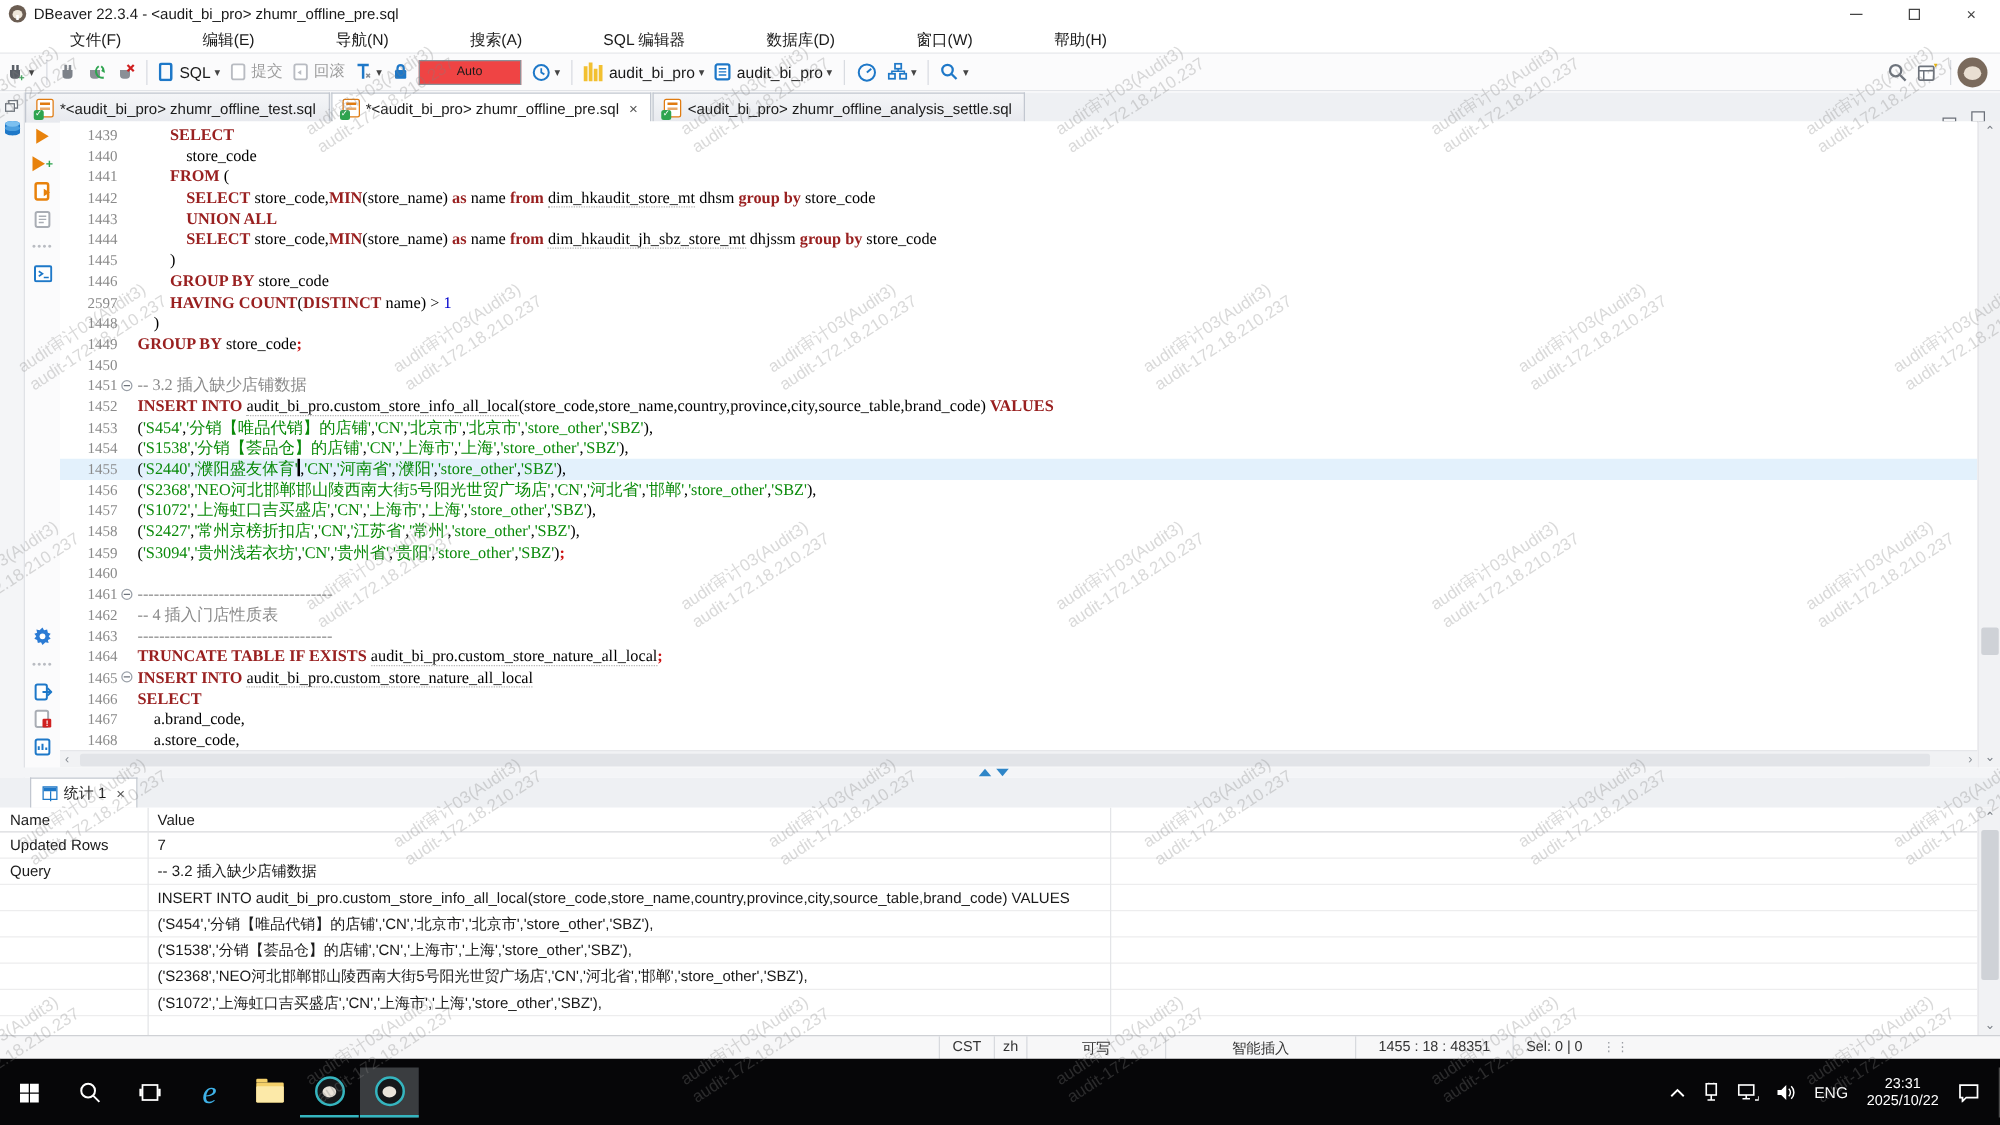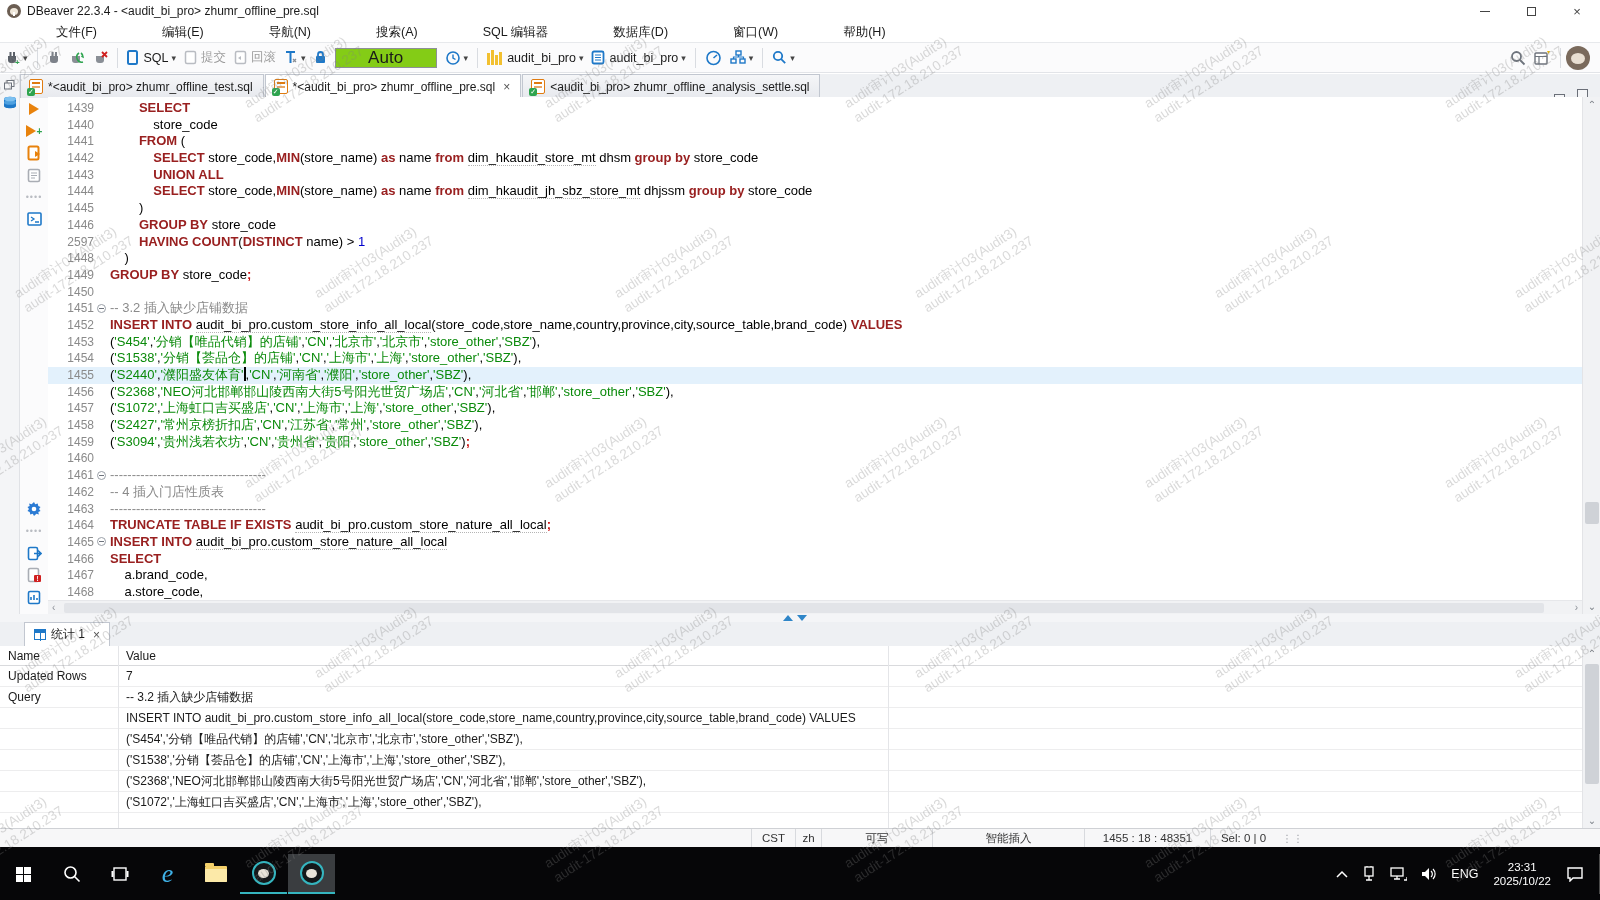--- a/index.html
+++ b/index.html
@@ -28,22 +28,22 @@
 
   
   #toolbar { position:absolute; left:0; top:42px; width:1600px; height:31px; background:#fbfbfc;
     border-top:1px solid #e7e9ec; border-bottom:1px solid #e2e4e8; display:flex; align-items:center;
     font-size:12.5px; }
   .tsep { width:1px; height:20px; background:#d9dce1; margin:0 5px; flex:none; }
   .tbtn { display:flex; align-items:center; padding:0 4px; height:26px; flex:none; }
   .tbtn .lbl { margin-left:4px; }
   .drop { font-size:9px; color:#444; margin-left:3px; }
   .grayed { color:#9d9d9d; }
-  .combo { width:102px; height:20px; border:1px solid #8d9097; background:#84cc16; text-align:center;
-    line-height:18px; font-size:17px; margin:0 4px; }
+  .combo { width:82px; height:20px; border:1px solid #8d9097; background:#ef4444; text-align:center;
+    line-height:18px; font-size:10px; margin:0 4px; }
   svg { display:block; }
   #toolbar-right { margin-left:auto; display:flex; align-items:center; padding-right:10px; }
   #beaver-toolbar { width:24px; height:24px; border-radius:50%; background:#7a6a5c; position:relative; }
   #beaver-toolbar:before { content:""; position:absolute; left:5px; top:7px; width:14px; height:11px;
     border-radius:50%; background:#e9dfd2; }
   .icon-dbbars span { display:inline-block; width:3px; background:#f2c030; margin-right:1px; vertical-align:bottom; }
 
   
   #tabstrip { position:absolute; left:20px; top:74px; width:1580px; height:24px; background:#eef0f3;
     display:flex; align-items:flex-end; font-size:12px; }
@@ -73,21 +73,21 @@
   .edt { width:28px; height:22px; display:flex; align-items:center; justify-content:center; }
   .playtri { width:0; height:0; border-left:10px solid #e8820c; border-top:6px solid transparent;
     border-bottom:6px solid transparent; }
   .plusg { color:#2ea44f; font-weight:bold; font-size:10px; margin-left:1px; }
   .dots4 { color:#b9bcc2; font-size:9px; letter-spacing:1px; }
 
   
   #editor { position:absolute; left:48px; top:97px; width:1534px; height:503px; background:#fff;
     overflow:hidden; }
   #code { position:absolute; left:0; top:3px; width:100%;
-    font-family:Liberation Sans, sans-serif; font-size:13px; }
+    font-family:Liberation Serif, serif; font-size:13px; }
   .cl { position:relative; height:16.7px; line-height:16.7px; white-space:pre; padding-left:62px; }
   .cl.cur { background:#e3f1fc; }
   .num { position:absolute; left:0; top:0; width:46px; text-align:right; color:#8a8a8a; font-size:12px; }
   .fold { position:absolute; left:49px; top:3.5px; width:9px; height:9px; border:1px solid #9aa0a8;
     border-radius:50%; }
   .fold:before { content:""; position:absolute; left:1px; top:3px; width:5px; height:1px; background:#6d737c; }
   .tk-k { color:#992020; font-weight:bold; }
   .tk-p { color:#000; }
   .tk-u { color:#000; border-bottom:1px dotted #b5b5b5; }
   .tk-s { color:#0a8a0a; }

